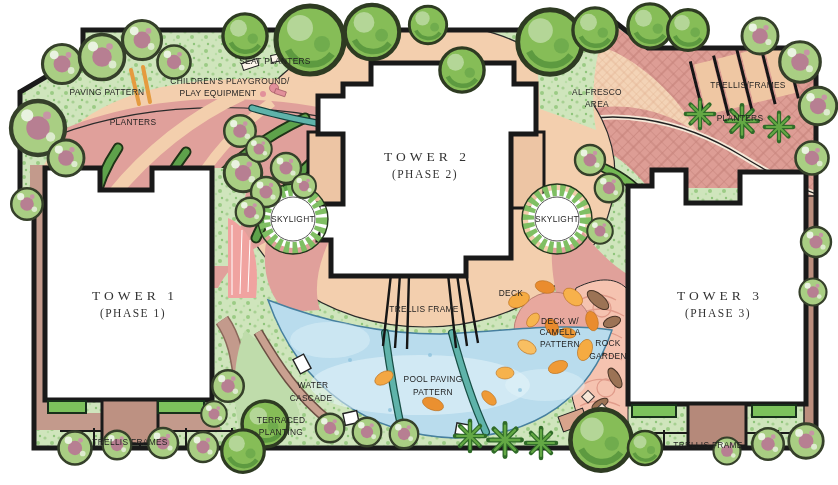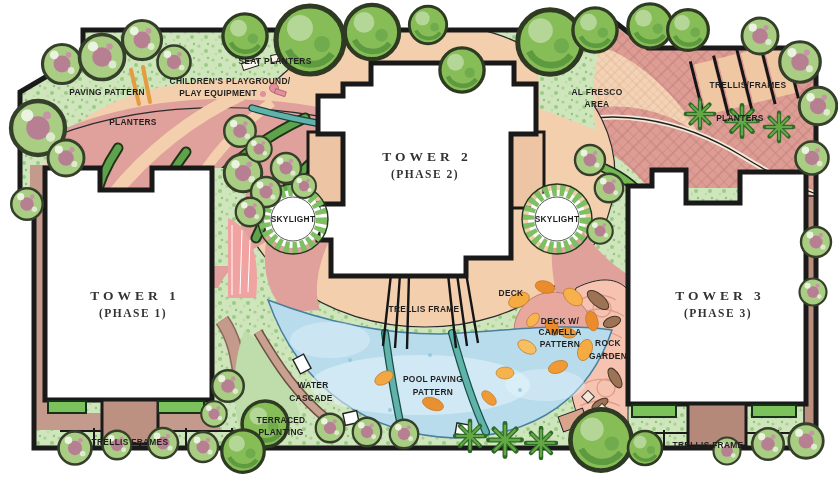--- a/index.html
+++ b/index.html
@@ -1,17 +1,17 @@
 <!DOCTYPE html>
 <html><head>
 <meta charset="utf-8">
 <style>
   html,body{margin:0;padding:0;background:#ffffff;}
   .stage{position:relative;width:838px;height:485px;background:#ffffff;overflow:hidden;
-         font-family:"Liberation Sans", sans-serif;font-weight:bold;}
+         font-family:"Liberation Sans", sans-serif;}
   svg{display:block}
   text{fill:#1f1f1f;}
   .lbl{font-family:"Liberation Sans",sans-serif;font-size:8.4px;letter-spacing:0.3px;}
   .towerlbl{font-family:"Liberation Serif",serif;font-size:13.5px;letter-spacing:4px;fill:#333;}
   .phaselbl{font-family:"Liberation Serif",serif;font-size:11.5px;letter-spacing:1.5px;fill:#333;}
 </style>
 </head>
 <body>
 
 <div class="stage">

